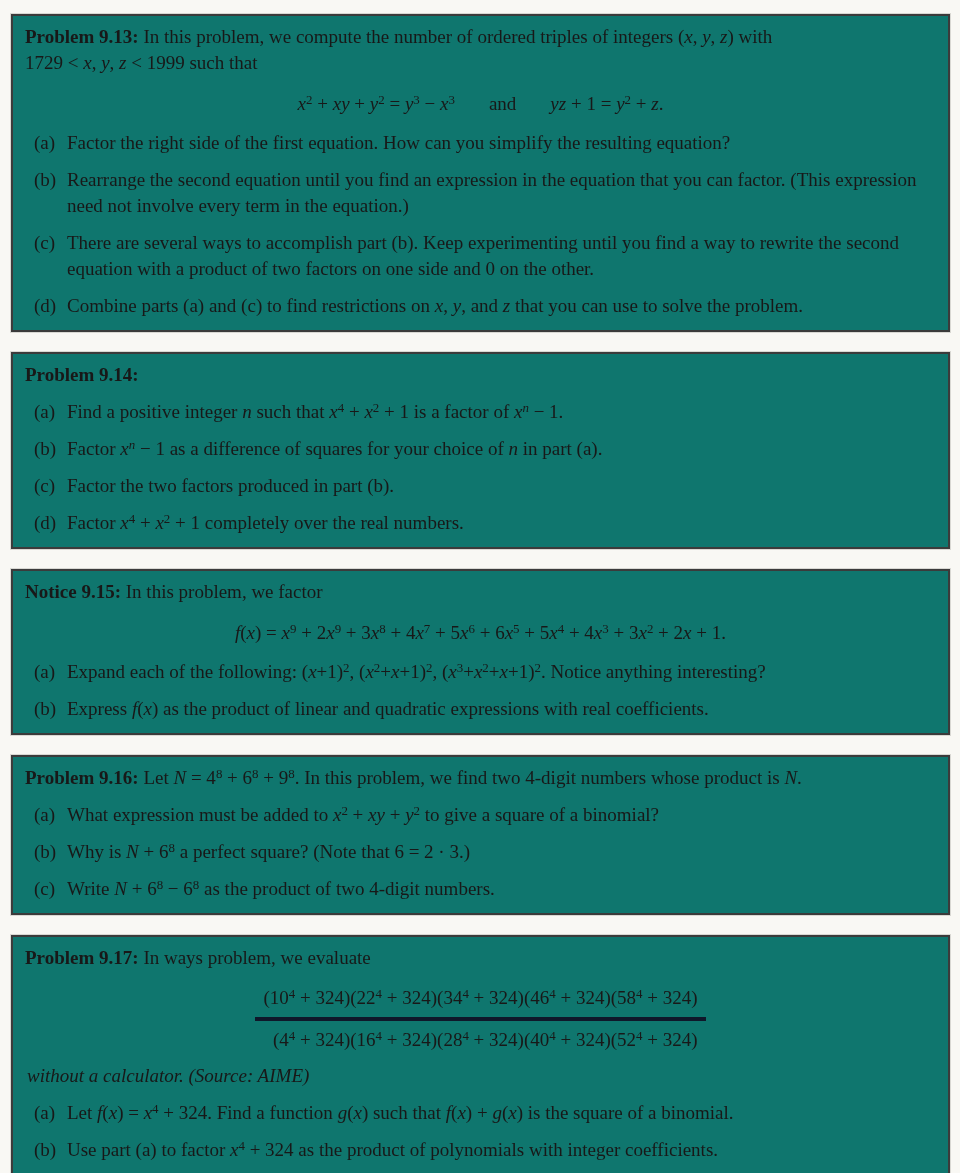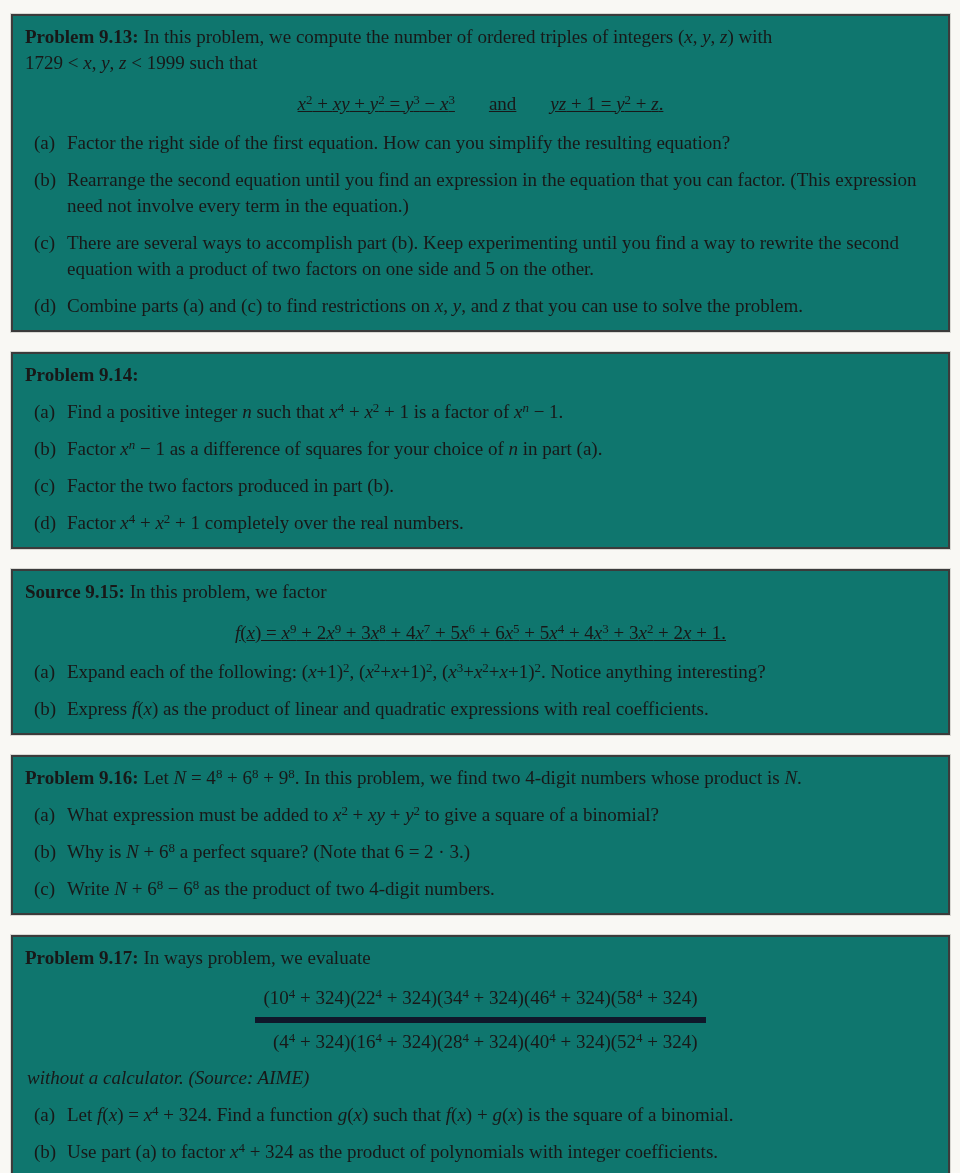--- a/index.html
+++ b/index.html
@@ -29,21 +29,20 @@
   .head {
     line-height: 26px;
   }
   .head b {
     font-weight: bold;
   }
   .display-math {
     text-align: center;
     margin: 13px 0 9px 0;
     line-height: 30px;
-    text-decoration: underline;
   }
   .eq-gap {
     display: inline-block;
     width: 34px;
   }
   .source-note {
     font-style: italic;
     margin: 9px 0 2px 2px;
     line-height: 26px;
   }
@@ -66,21 +65,21 @@
     vertical-align: 6px;
   }
   i { font-style: italic; }
   .frac {
     display: inline-block;
     vertical-align: middle;
     line-height: 28px;
   }
   .frac .num {
     display: block;
-    border-bottom: 6px solid #0f172a;
+    border-bottom: 4px solid #0f172a;
     padding: 0 8px 5px 8px;
   }
   .frac .den {
     display: block;
     padding: 5px 8px 0 8px;
     text-align: right;
   }
 </style>
 </head>
 <body>
@@ -100,21 +99,21 @@
       <div class="part">
         <span class="plabel">(a)</span>
         <span class="ptext">Factor the right side of the first equation. How can you simplify the resulting equation?</span>
       </div>
       <div class="part">
         <span class="plabel">(b)</span>
         <span class="ptext">Rearrange the second equation until you find an expression in the equation that you can factor. (This expression need not involve every term in the equation.)</span>
       </div>
       <div class="part">
         <span class="plabel">(c)</span>
-        <span class="ptext">There are several ways to accomplish part (b). Keep experimenting until you find a way to rewrite the second equation with a product of two factors on one side and 5 on the other.</span>
+        <span class="ptext">There are several ways to accomplish part (b). Keep experimenting until you find a way to rewrite the second equation with a product of two factors on one side and 0 on the other.</span>
       </div>
       <div class="part">
         <span class="plabel">(d)</span>
         <span class="ptext">Combine parts (a) and (c) to find restrictions on <i>x</i>, <i>y</i>, and <i>z</i> that you can use to solve the problem.</span>
       </div>
     </div>
   </section>
 
   <section class="problem-box">
     <div class="head">
@@ -135,21 +134,21 @@
       </div>
       <div class="part">
         <span class="plabel">(d)</span>
         <span class="ptext">Factor <i>x</i><sup>4</sup> + <i>x</i><sup>2</sup> + 1 completely over the real numbers.</span>
       </div>
     </div>
   </section>
 
   <section class="problem-box">
     <div class="head">
-      <b>Source 9.15:</b>
+      <b>Notice 9.15:</b>
       <span>In this problem, we factor</span>
     </div>
     <div class="display-math"><i>f</i>(<i>x</i>) = <i>x</i><sup>9</sup> + 2<i>x</i><sup>9</sup> + 3<i>x</i><sup>8</sup> + 4<i>x</i><sup>7</sup> + 5<i>x</i><sup>6</sup> + 6<i>x</i><sup>5</sup> + 5<i>x</i><sup>4</sup> + 4<i>x</i><sup>3</sup> + 3<i>x</i><sup>2</sup> + 2<i>x</i> + 1.</div>
     <div class="parts">
       <div class="part">
         <span class="plabel">(a)</span>
         <span class="ptext">Expand each of the following: (<i>x</i>+1)<sup>2</sup>, (<i>x</i><sup>2</sup>+<i>x</i>+1)<sup>2</sup>, (<i>x</i><sup>3</sup>+<i>x</i><sup>2</sup>+<i>x</i>+1)<sup>2</sup>. Notice anything interesting?</span>
       </div>
       <div class="part">
         <span class="plabel">(b)</span>

